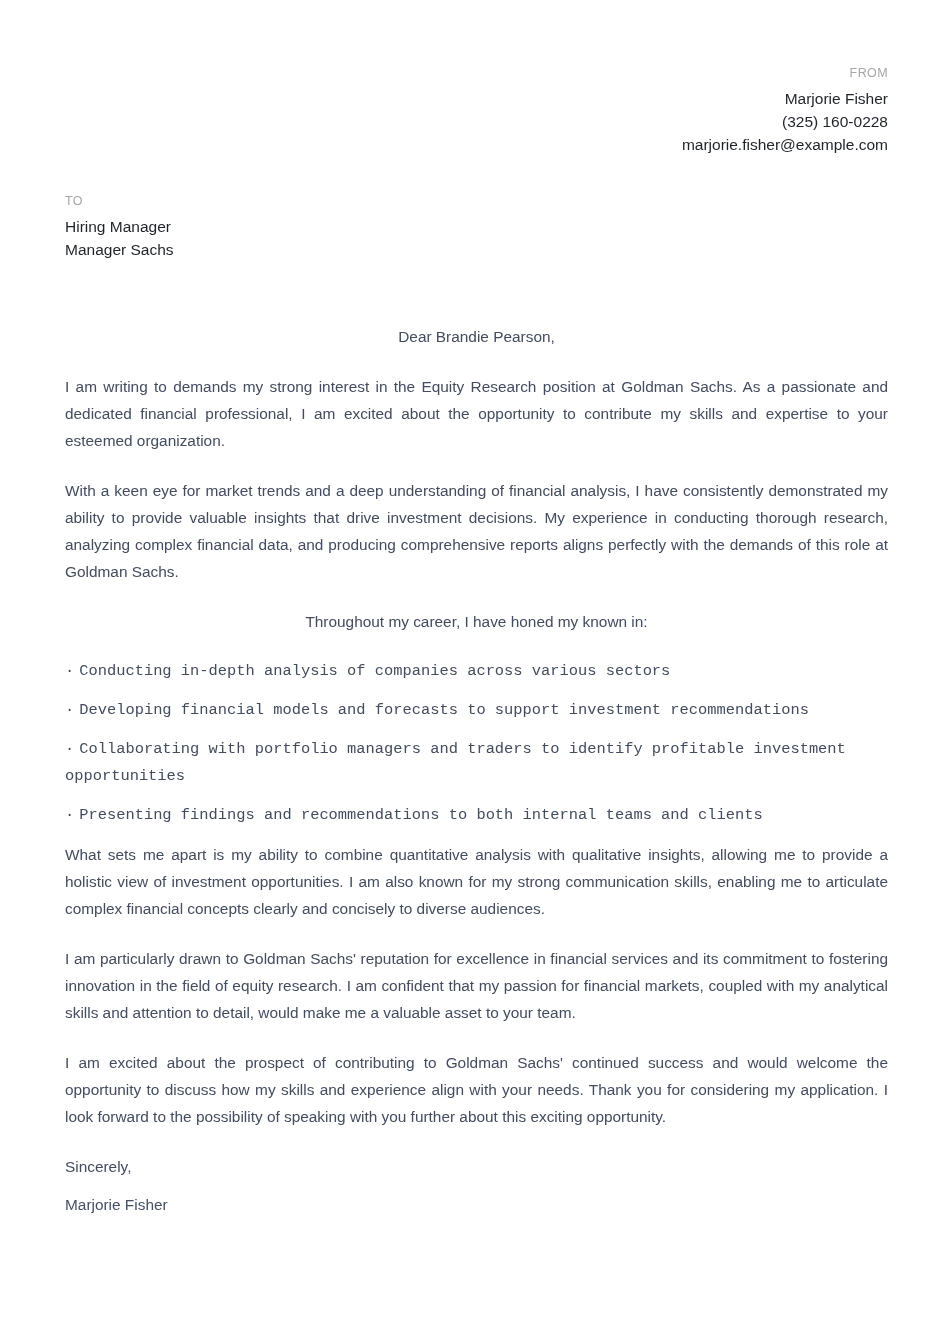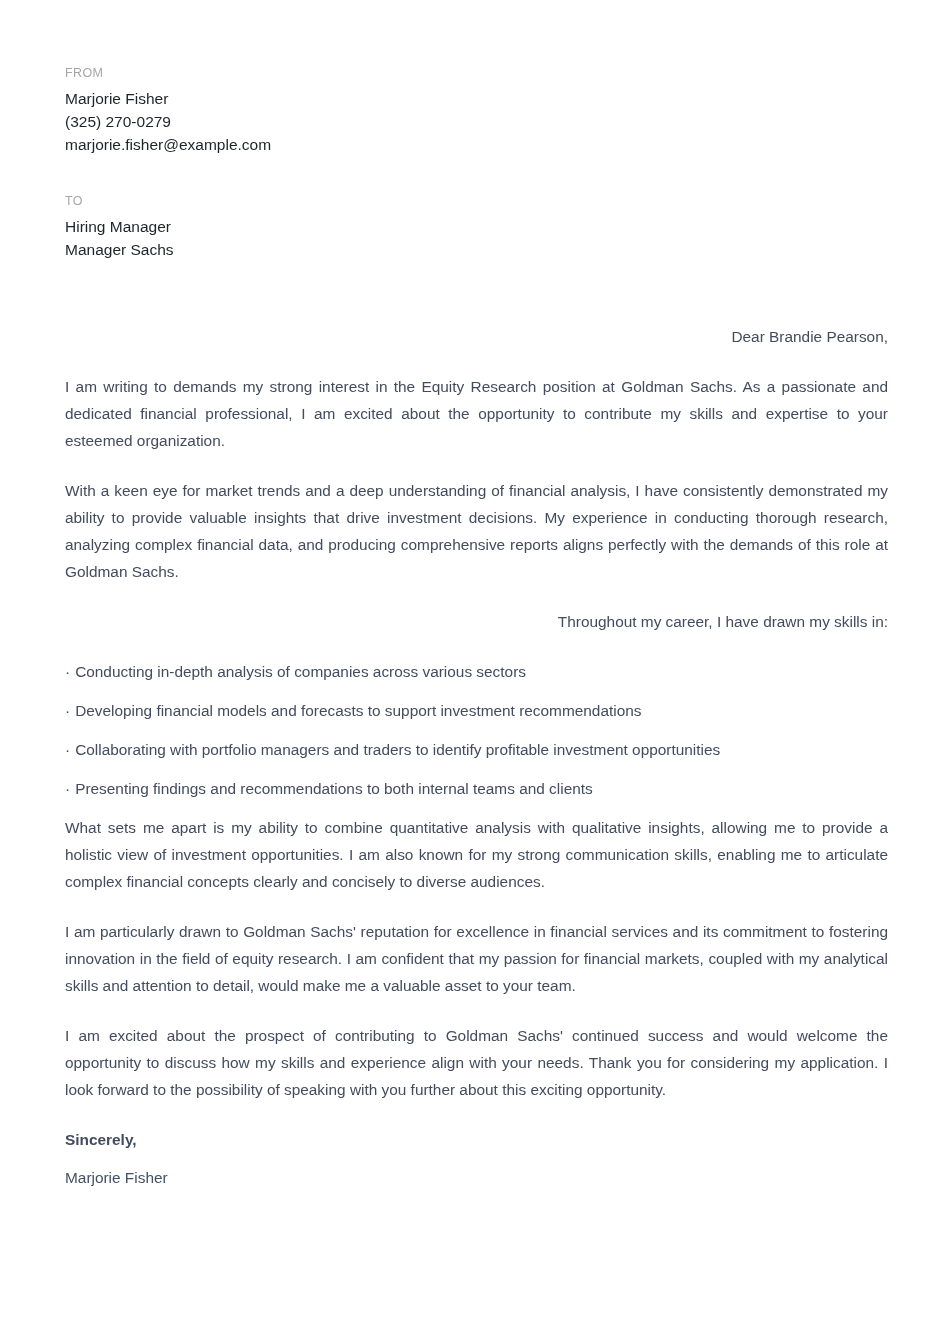--- a/index.html
+++ b/index.html
@@ -22,71 +22,71 @@
       line-height: 13px;
       letter-spacing: 0.4px;
       color: #a6a6a6;
       margin-bottom: 7px;
     }
     .meta-line {
       font-size: 15.5px;
       line-height: 23px;
       color: #1f2329;
     }
-    .from-block { margin-bottom: 39px; }
+    .from-block { margin-bottom: 39px; text-align: right; }
     .to-block   { margin-bottom: 62px; }
     
     .letter {
       color: #434c5e;
       font-size: 15.4px;
       line-height: 27px;
       max-width: 823px;
     }
     .letter p {
       margin: 0 0 23px 0;
       text-align: justify;
     }
-    .letter p.no-justify { text-align: right; }
-    .bullet-list { margin: 0 0 11px 0; }
+    .letter p.no-justify { text-align: center; }
+    .bullet-list { margin: 0 0 11px 0; font-family: Liberation Mono, monospace; }
     .bullet-row {
       margin: 0 0 12px 0;
       text-align: left;
       line-height: 27px;
     }
     .bullet-char { margin-right: 5px; }
-    .valediction { margin: 0 0 11px 0 !important; text-align: left; font-weight: bold; }
+    .valediction { margin: 0 0 11px 0 !important; text-align: left; }
     .signature   { margin: 0 !important; text-align: left !important; color: #454f64; }
   </style>
 </head>
 <body>
 
 <div class="page">
 
   <div class="from-block">
     <div class="meta-label">FROM</div>
     <div class="meta-line">Marjorie Fisher</div>
-    <div class="meta-line">(325) 270-0279</div>
+    <div class="meta-line">(325) 160-0228</div>
     <div class="meta-line">marjorie.fisher@example.com</div>
   </div>
 
   <div class="to-block">
     <div class="meta-label">TO</div>
     <div class="meta-line">Hiring Manager</div>
     <div class="meta-line">Manager Sachs</div>
   </div>
 
   <div class="letter">
 
     <p class="no-justify">Dear Brandie Pearson,</p>
 
     <p>I am writing to demands my strong interest in the Equity Research position at Goldman Sachs. As a passionate and dedicated financial professional, I am excited about the opportunity to contribute my skills and expertise to your esteemed organization.</p>
 
     <p>With a keen eye for market trends and a deep understanding of financial analysis, I have consistently demonstrated my ability to provide valuable insights that drive investment decisions. My experience in conducting thorough research, analyzing complex financial data, and producing comprehensive reports aligns perfectly with the demands of this role at Goldman Sachs.</p>
 
-    <p class="no-justify">Throughout my career, I have drawn my skills in:</p>
+    <p class="no-justify">Throughout my career, I have honed my known in:</p>
 
     <div class="bullet-list">
       <div class="bullet-row">
         <span class="bullet-char">·</span><span>Conducting in-depth analysis of companies across various sectors</span>
       </div>
       <div class="bullet-row">
         <span class="bullet-char">·</span><span>Developing financial models and forecasts to support investment recommendations</span>
       </div>
       <div class="bullet-row">
         <span class="bullet-char">·</span><span>Collaborating with portfolio managers and traders to identify profitable investment opportunities</span>

